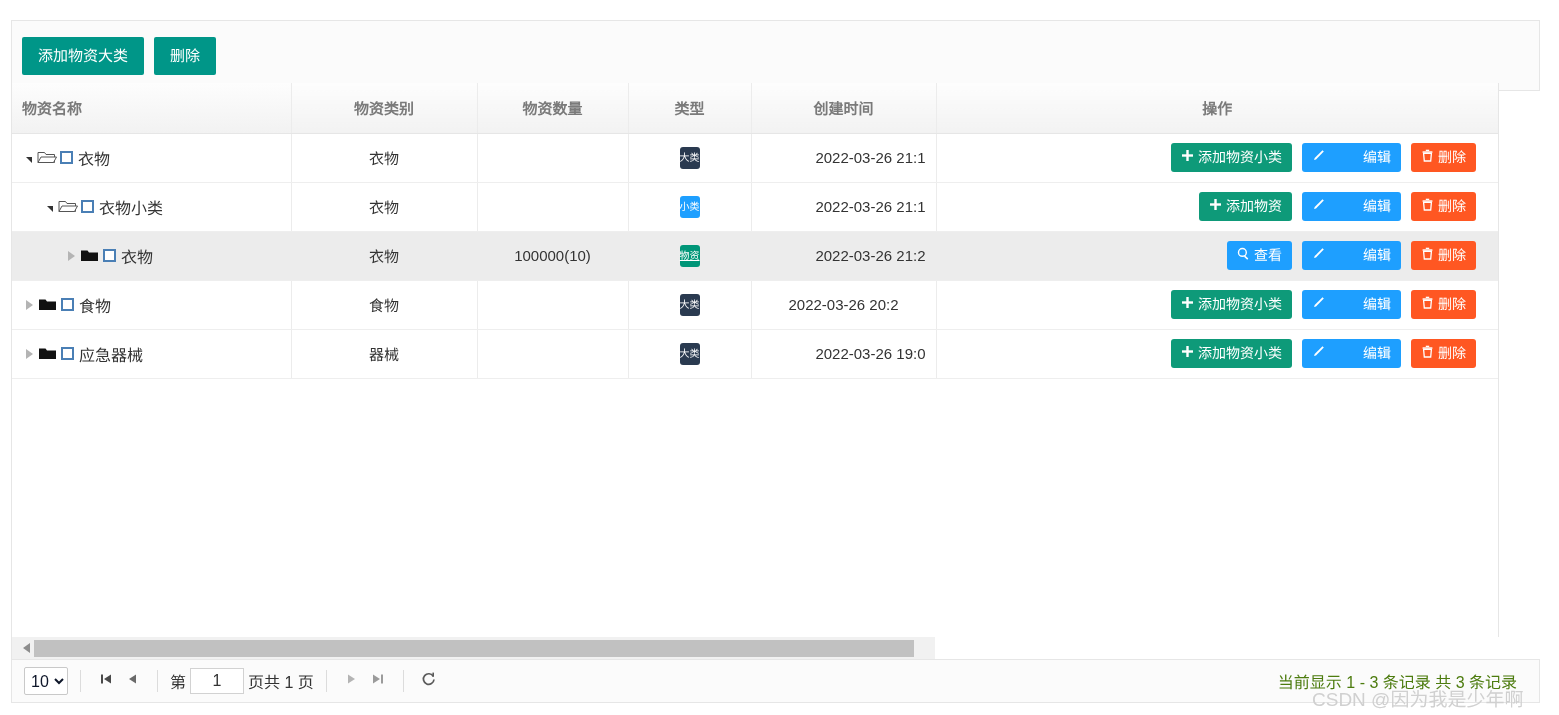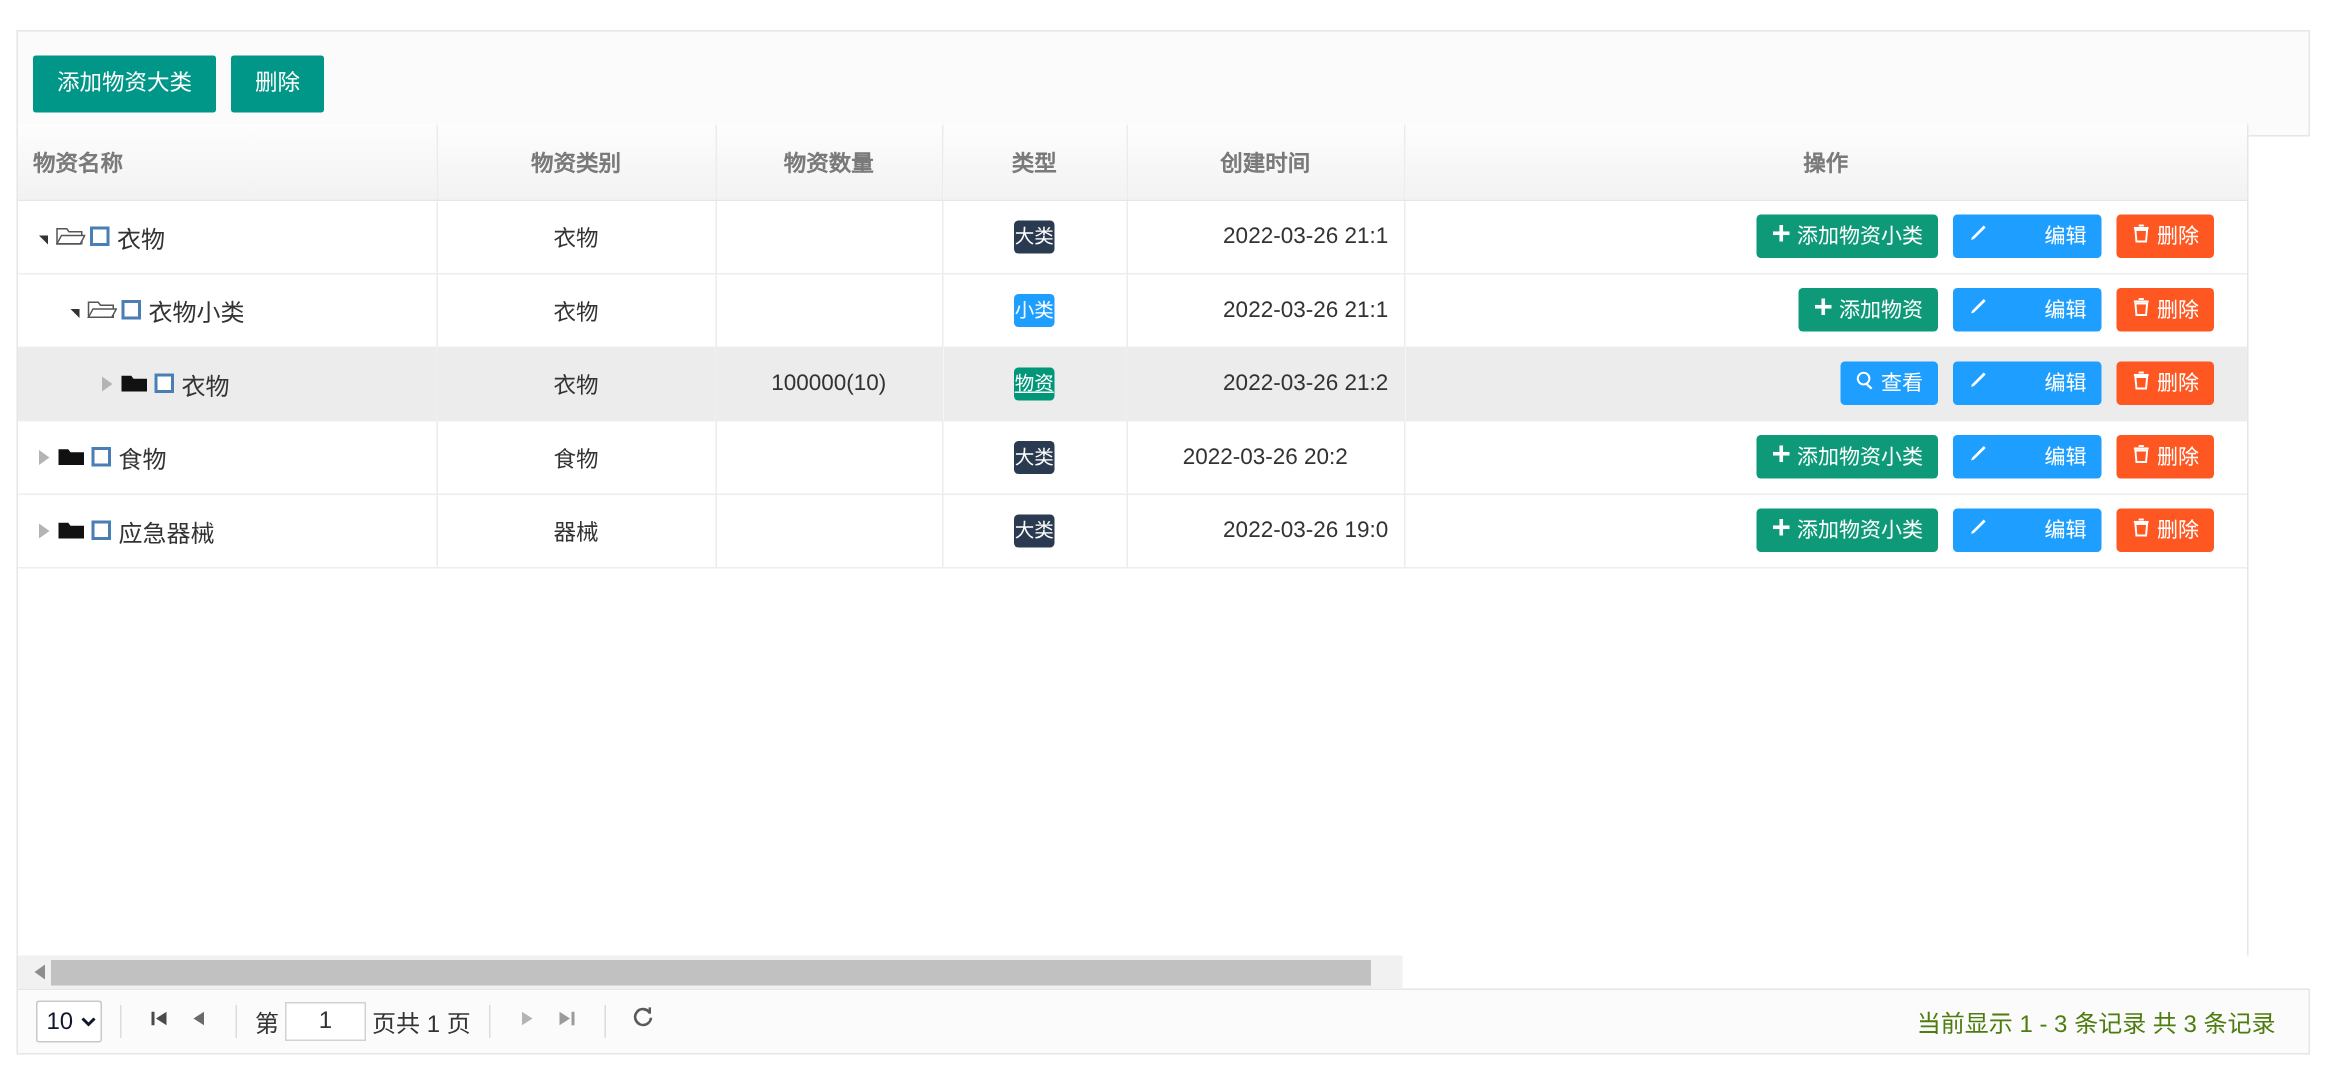--- a/index.html
+++ b/index.html
@@ -131,21 +131,21 @@
   .node-label { font-size: 16px; color: #333; }
   .ind-0 { padding-left: 0px; }
   .ind-1 { padding-left: 21px; }
   .ind-2 { padding-left: 42px; }
 
   
   .badge {
     display: inline-block;
     padding: 3px 0;
     border-radius: 3px;
-    font-size: 13px;
+    font-size: 10px;
     color: #ffffff;
     line-height: 16px;
   }
   .badge.dark { background: #2a3a50; }
   .badge.blue { background: #1E9FFF; }
   .badge.teal { background: #009678; text-decoration: underline; }
 
   
   .ops { display: flex; justify-content: flex-end; align-items: center; gap: 10px; padding-right: 12px; }
   .op-btn {
@@ -499,13 +499,14 @@
     <div class="sep"></div>
     <div class="nav-ico">
       <svg width="17" height="17" viewBox="0 0 17 17" aria-hidden="true">
         <path d="M13.2 5.2 A5.3 5.3 0 1 0 14 8.5" fill="none" stroke="#5a5a5a" stroke-width="1.7"></path>
         <rect x="12.4" y="1.6" width="1.6" height="4.2" fill="#5a5a5a"></rect>
       </svg>
     </div>
     <div class="pg-info">当前显示 1 - 3 条记录 共 3 条记录</div>
   </div>
 
+  <div class="watermark">CSDN @因为我是少年啊</div>
 </div>
 
 </body></html>

